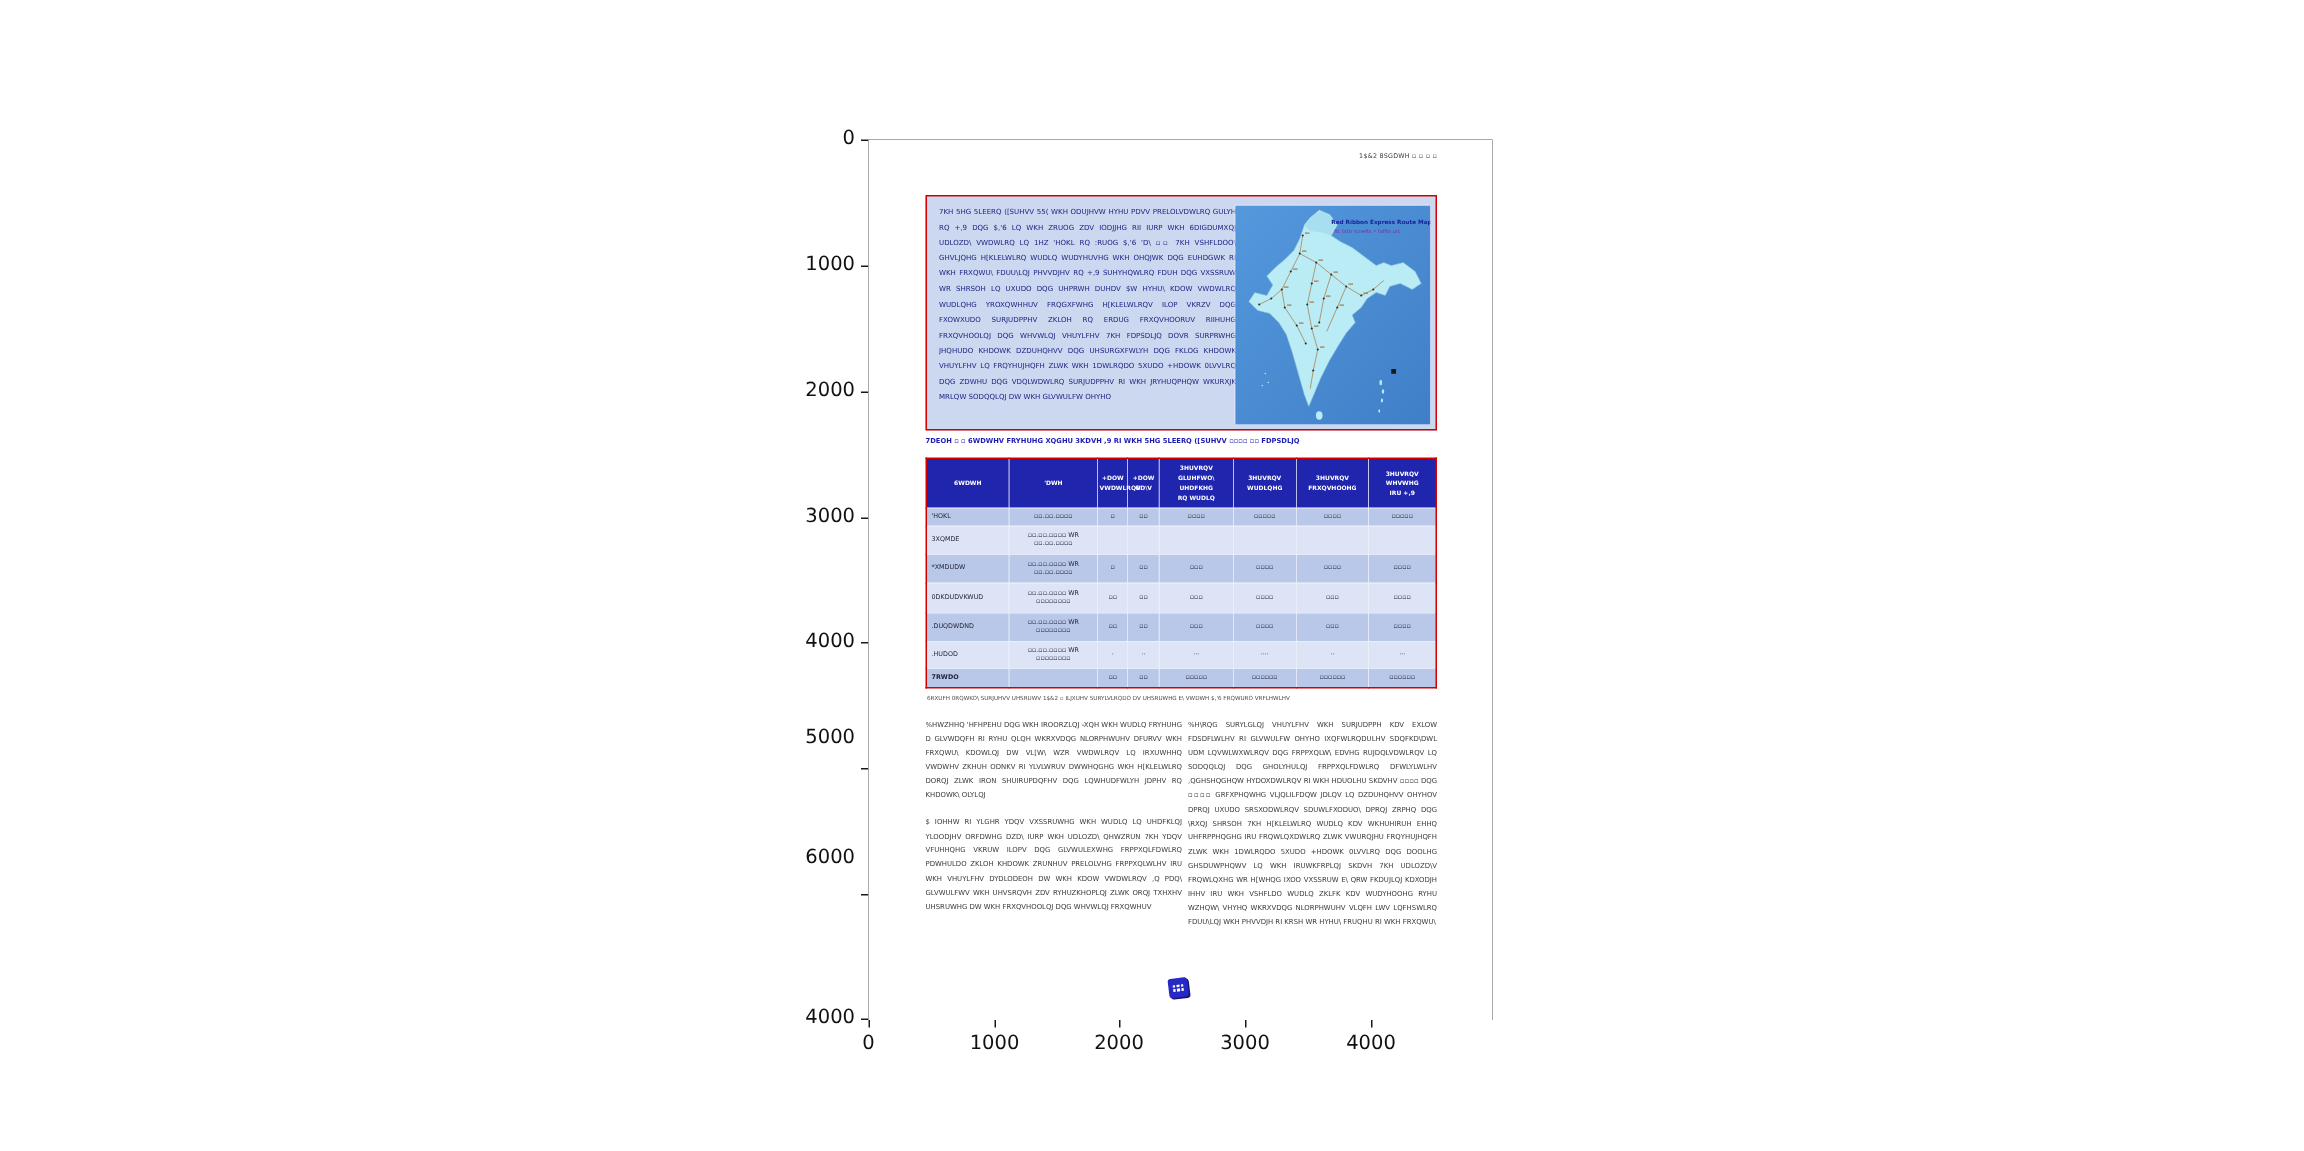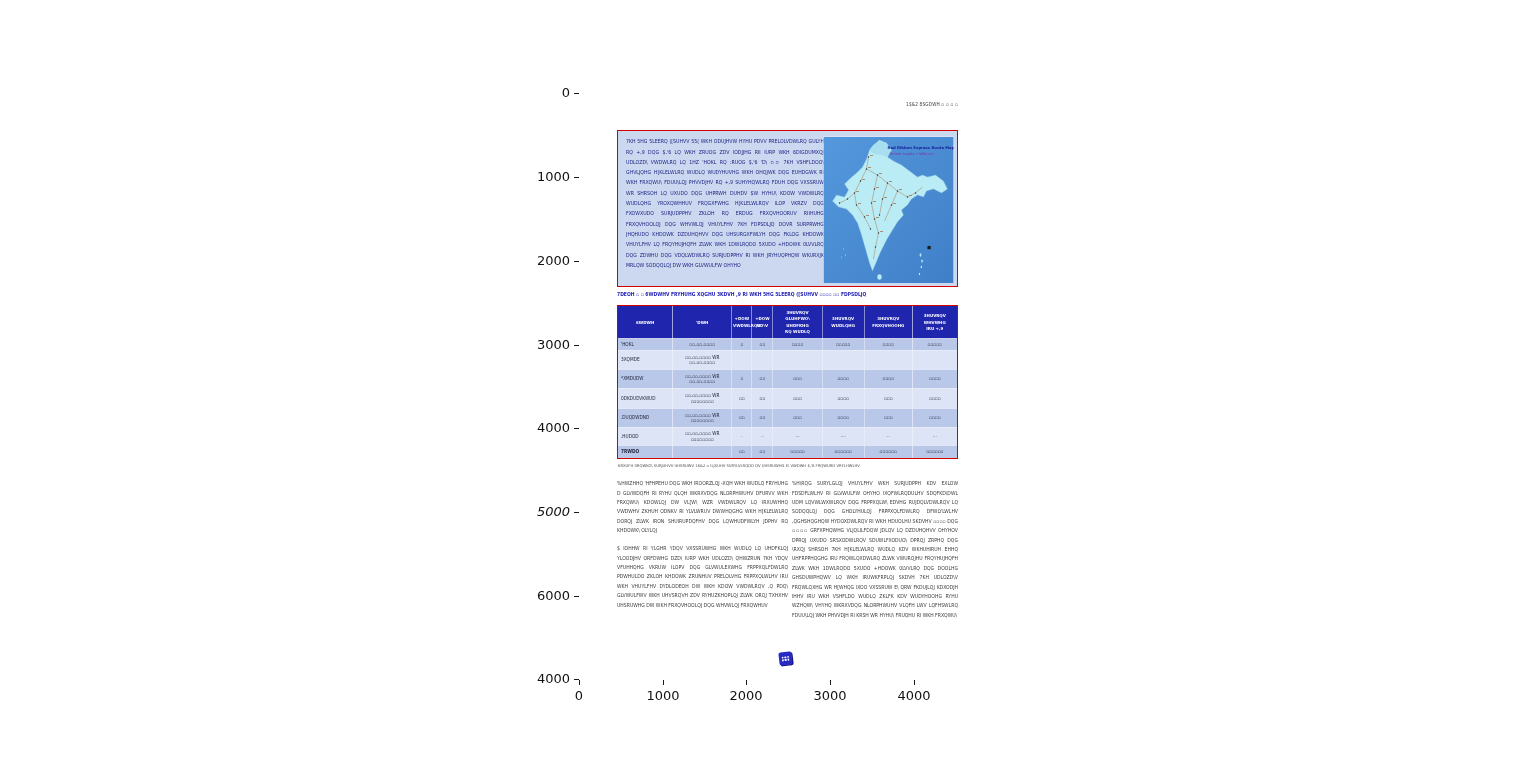--- a/index.html
+++ b/index.html
@@ -58,22 +58,22 @@
   <div class="ytick-mark" style="left:574px;top:345px;"></div>
   <div class="ytick-mark" style="left:574px;top:428px;"></div>
   <div class="ytick-mark" style="left:574px;top:512px;"></div>
   <div class="ytick-mark" style="left:574px;top:596px;"></div>
   <div class="ytick-mark" style="left:574px;top:679px;"></div>
   <div class="ytick-label" style="left:510px;top:85px;">0</div>
   <div class="ytick-label" style="left:510px;top:169px;">1000</div>
   <div class="ytick-label" style="left:510px;top:253px;">2000</div>
   <div class="ytick-label" style="left:510px;top:337px;">3000</div>
   <div class="ytick-label" style="left:510px;top:420px;">4000</div>
-  <div class="ytick-label" style="left:510px;top:504px;font-style:italic;">5000</div>
-  <div class="ytick-label" style="left:510px;top:588px;">6000</div>
+  <div class="ytick-label" style="left:510px;top:484px;">5000</div>
+  <div class="ytick-label" style="left:510px;top:564px;">6000</div>
   <div class="ytick-label" style="left:510px;top:671px;">4000</div>
 
   <div class="xtick-mark" style="left:579px;top:680px;"></div>
   <div class="xtick-mark" style="left:663px;top:680px;"></div>
   <div class="xtick-mark" style="left:746px;top:680px;"></div>
   <div class="xtick-mark" style="left:830px;top:680px;"></div>
   <div class="xtick-mark" style="left:914px;top:680px;"></div>
   <div class="xtick-label" style="left:539px;top:688px;">0</div>
   <div class="xtick-label" style="left:623px;top:688px;">1000</div>
   <div class="xtick-label" style="left:706px;top:688px;">2000</div>

